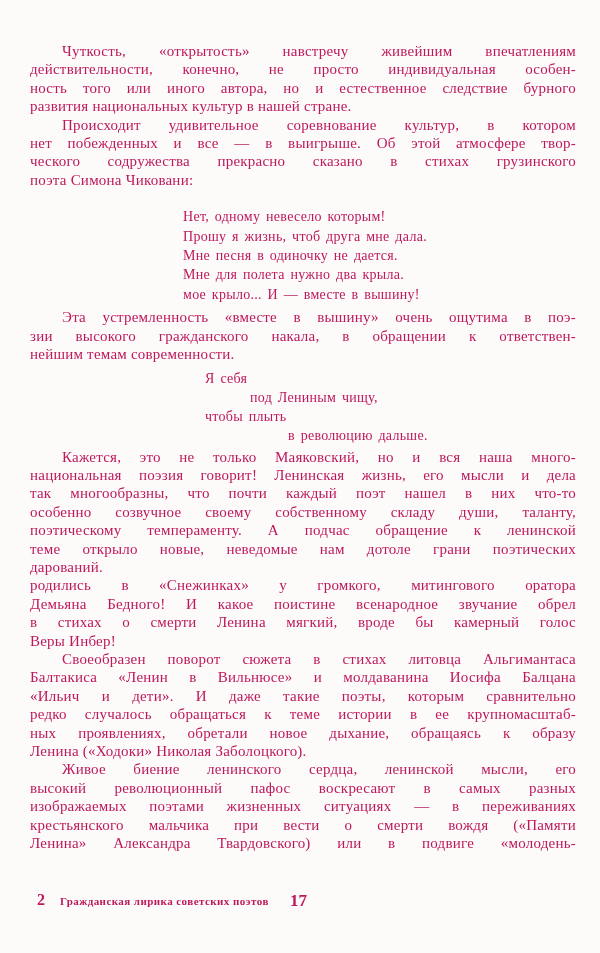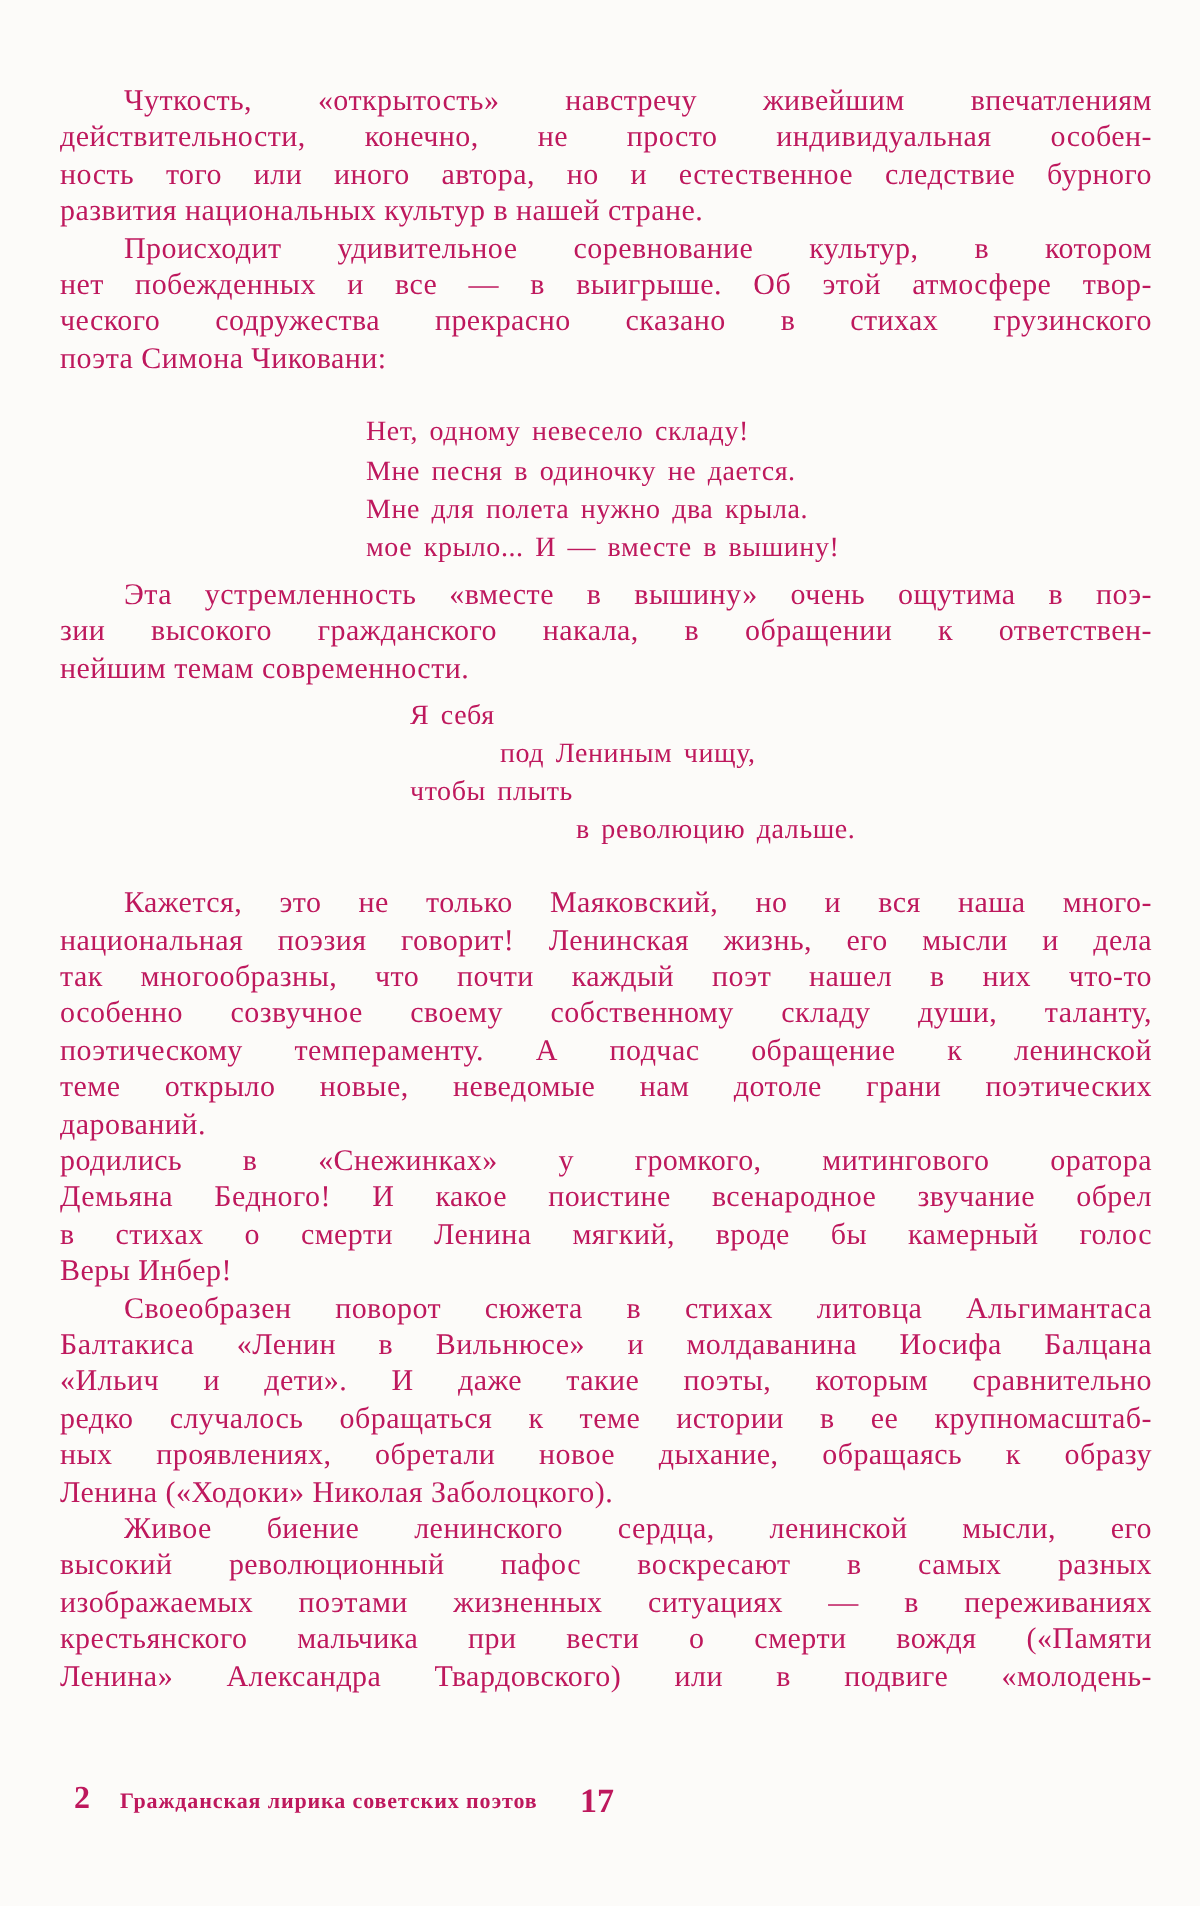--- a/index.html
+++ b/index.html
@@ -45,21 +45,21 @@
   }
   .block.verse .vline {
     font-size: 14px;
     line-height: 19.4px;
     letter-spacing: 0.02em;
     word-spacing: 2px;
     text-align: left;
   }
   .block.verse.ladder {
     margin-top: 5px;
-    margin-bottom: 18px;
+    margin-bottom: 3px;
   }
   .block.verse.ladder .vline {
     line-height: 19px;
   }
   .page-footer {
     position: absolute;
     left: 0;
     top: 891px;
     width: 600px;
     height: 26px;
@@ -98,21 +98,22 @@
         <div class="line just">ность того или иного автора, но и естественное следствие бурного</div>
         <div class="line">развития национальных культур в нашей стране.</div>
       </div>
       <div class="block prose">
         <div class="line first just">Происходит удивительное соревнование культур, в котором</div>
         <div class="line just">нет побежденных и все — в выигрыше. Об этой атмосфере твор-</div>
         <div class="line just">ческого содружества прекрасно сказано в стихах грузинского</div>
         <div class="line">поэта Симона Чиковани:</div>
       </div>
       <div class="block verse" style="margin-left: 153px;">
-        <div class="vline">Нет, одному невесело складу!</div>
+        <div class="vline">Нет, одному невесело которым!</div>
+        <div class="vline">Прошу я жизнь, чтоб друга мне дала.</div>
         <div class="vline">Мне песня в одиночку не дается.</div>
         <div class="vline">Мне для полета нужно два крыла.</div>
         <div class="vline">мое крыло... И — вместе в вышину!</div>
       </div>
       <div class="block prose">
         <div class="line first just">Эта устремленность «вместе в вышину» очень ощутима в поэ-</div>
         <div class="line just">зии высокого гражданского накала, в обращении к ответствен-</div>
         <div class="line">нейшим темам современности.</div>
       </div>
       <div class="block verse ladder" style="margin-left: 175px;">

